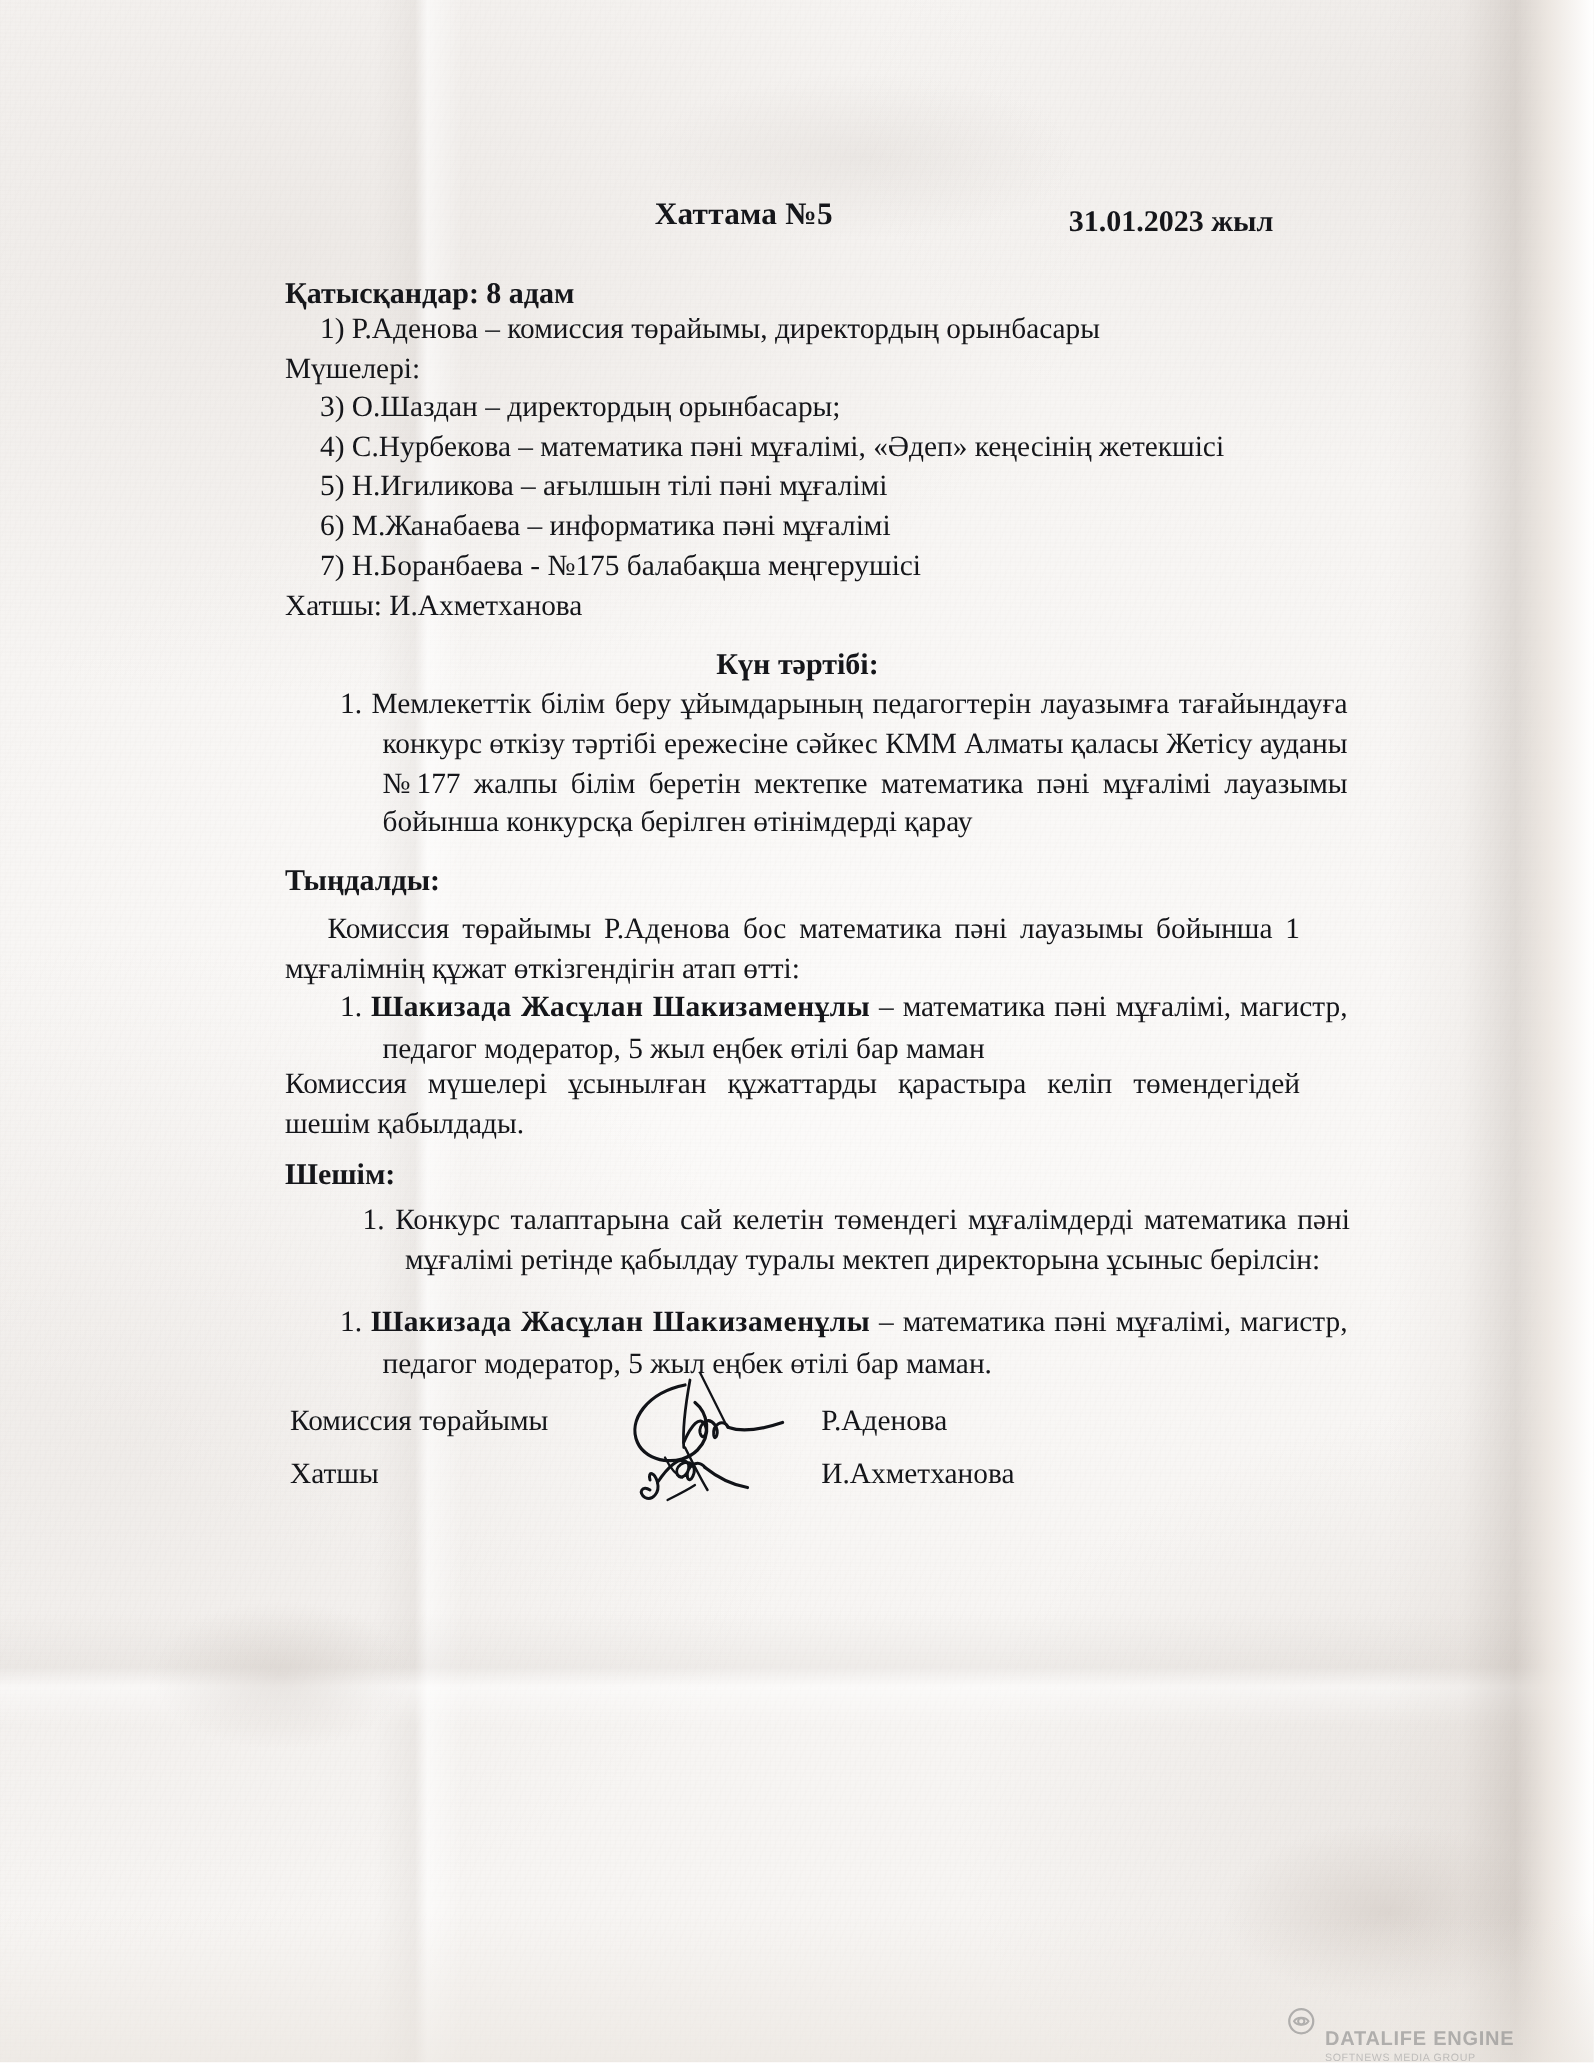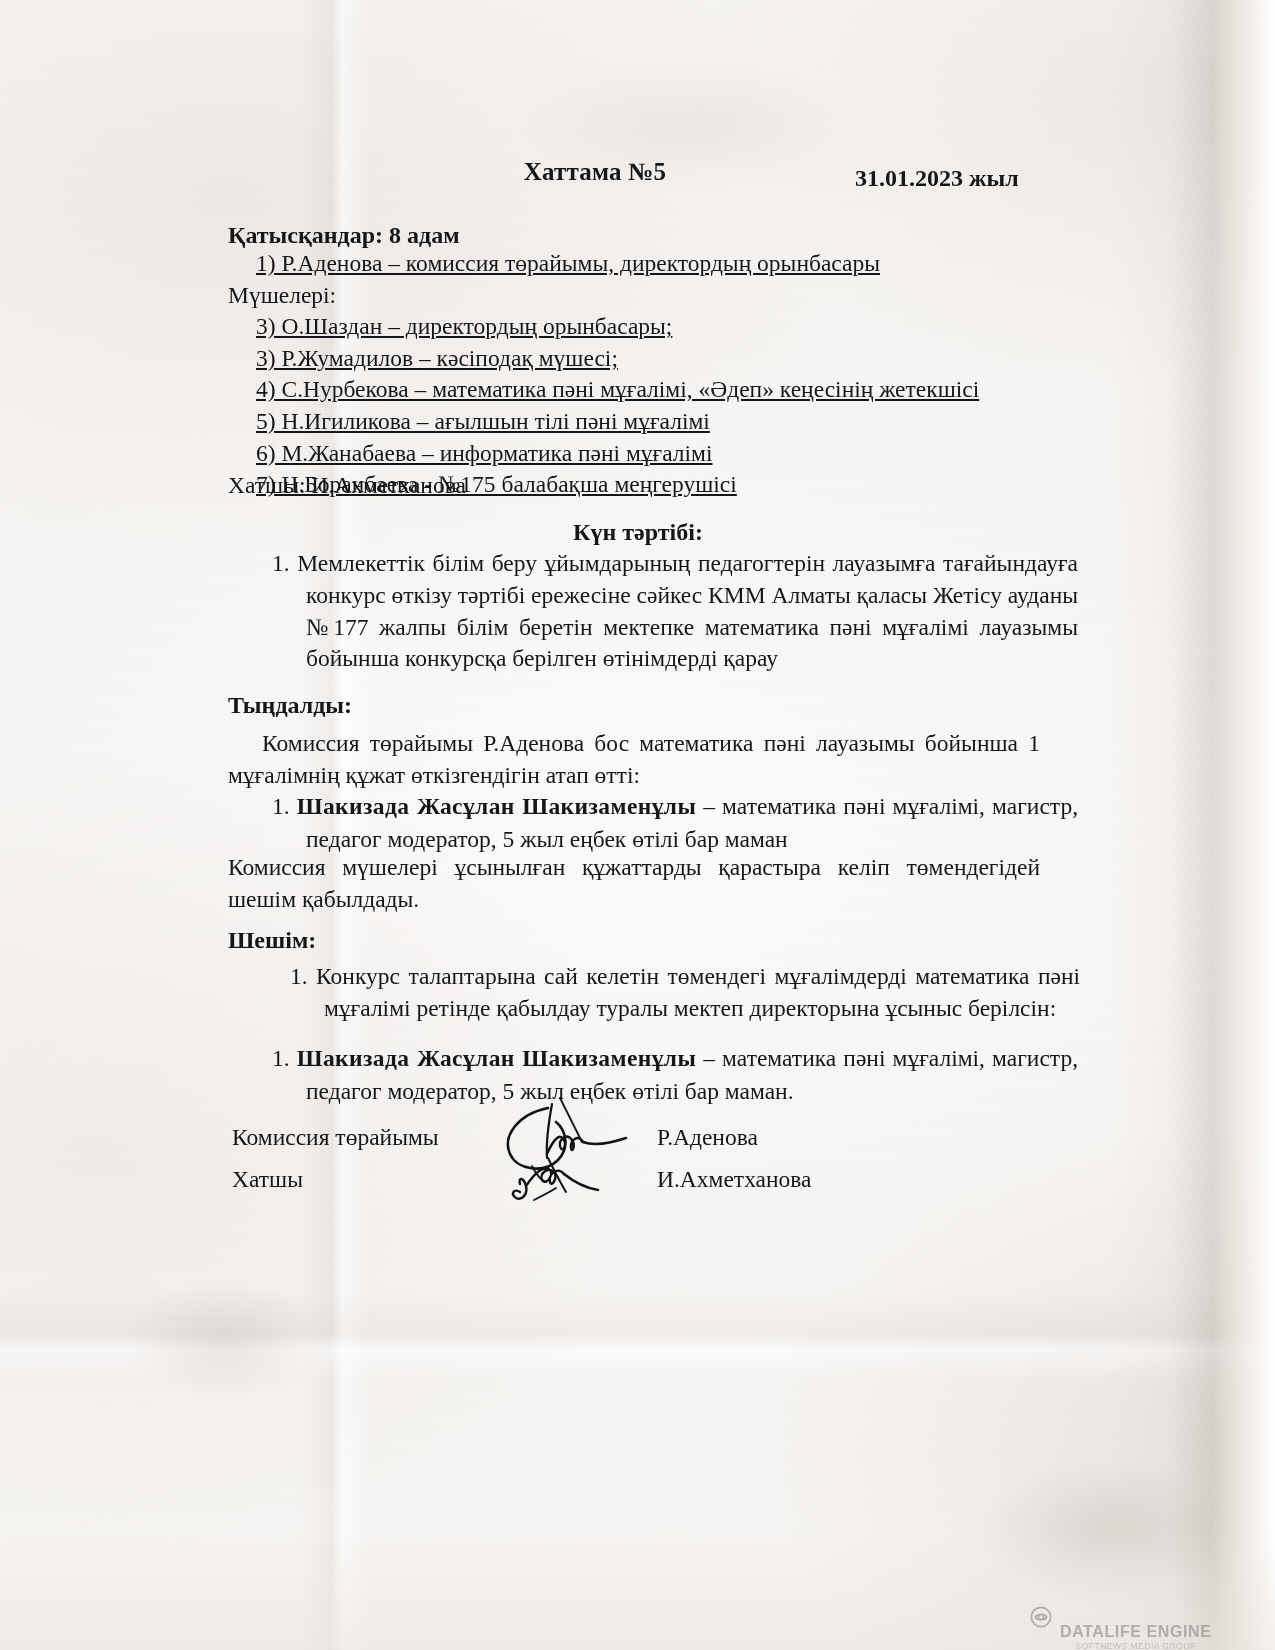--- a/index.html
+++ b/index.html
@@ -132,21 +132,21 @@
   }
 
   .participants-list {
     top: 248px;
     font-size: 23.5px;
   }
   .participants-list .pl-row {
     line-height: 1.345;
     white-space: nowrap;
   }
-  .participants-list .pl-indent { padding-left: 28px; text-decoration: underline; }
+  .participants-list .pl-indent { padding-left: 28px; }
 
   .secretary-line {
     top: 470px;
     font-size: 23.5px;
   }
 
   .agenda-head {
     top: 517px;
     width: 820px;
     text-align: center;
@@ -276,21 +276,20 @@
     letter-spacing: 0.6px;
     color: #8b8b8b;
     margin-top: 40px;
   }
   .wm-sub {
     font-family: "Liberation Sans", "DejaVu Sans", sans-serif;
     font-size: 8.5px;
     letter-spacing: 0.5px;
     color: #a3a3a3;
     margin-top: 2px;
-    text-align: center;
   }
 </style>
 </head>
 <body>
 
 <div id="page">
 
   <div class="paper"></div>
   <div class="grain"></div>
   <div class="blotch-c"></div>
@@ -305,21 +304,20 @@
 
     <div class="doc-title">Хаттама №5</div>
     <div class="doc-date">31.01.2023 жыл</div>
 
     <div class="block participants-head">Қатысқандар: 8 адам</div>
 
     <div class="block participants-list">
       <div class="pl-row pl-indent">1)  Р.Аденова – комиссия төрайымы, директордың орынбасары</div>
       <div class="pl-row">Мүшелері:</div>
       <div class="pl-row pl-indent">3) О.Шаздан – директордың орынбасары;</div>
-      <div class="pl-row pl-indent">3) Р.Жумадилов – кәсіподақ мүшесі;</div>
       <div class="pl-row pl-indent">4) С.Нурбекова – математика пәні мұғалімі, «Әдеп» кеңесінің жетекшісі</div>
       <div class="pl-row pl-indent">5) Н.Игиликова – ағылшын тілі пәні мұғалімі</div>
       <div class="pl-row pl-indent">6) М.Жанабаева – информатика пәні мұғалімі</div>
       <div class="pl-row pl-indent">7) Н.Боранбаева - №175 балабақша меңгерушісі</div>
     </div>
 
     <div class="block secretary-line">Хатшы: И.Ахметханова</div>
 
     <div class="block agenda-head">Күн тәртібі:</div>
     <div class="agenda-item">1. Мемлекеттік білім беру ұйымдарының педагогтерін лауазымға тағайындауға конкурс өткізу тәртібі ережесіне сәйкес КММ Алматы қаласы Жетісу ауданы №177 жалпы білім беретін мектепке математика пәні мұғалімі лауазымы бойынша  конкурсқа берілген өтінімдерді қарау</div>

